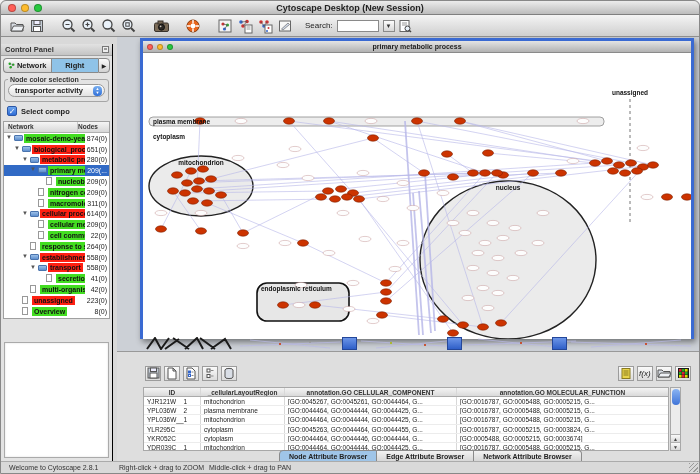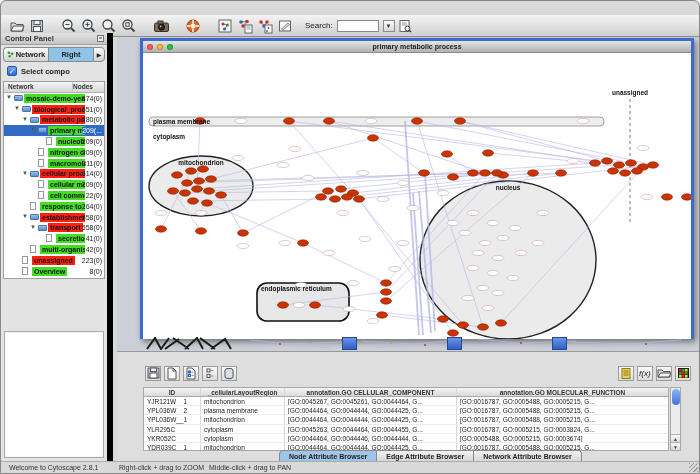--- a/index.html
+++ b/index.html
@@ -23,22 +23,22 @@
     display:flex; align-items:center; padding:0 6px; }
   .tbtn { width:20px; height:18px; display:flex; align-items:center; justify-content:center; }
   .tgap { width:12px; }
   .search-wrap { display:flex; align-items:center; margin-left:10px; gap:4px; }
   .search-label { font-size:8px; color:#222; }
   .search-input { width:42px; height:12px; border:1px solid #8a8a8a; background:#fff; font-size:8px; padding:0 2px; }
   .search-drop { width:12px; height:12px; border:1px solid #8a8a8a; background:linear-gradient(#fdfdfd,#d6d6d6);
     font-size:6px; line-height:11px; text-align:center; color:#333; }
 
   
-  .control-panel { position:absolute; top:32px; left:0; width:112px; bottom:12px;
-    background:#e3e3e3; border-right:6px solid #000000; }
+  .control-panel { position:absolute; top:43px; left:0; width:112px; bottom:12px;
+    background:#e3e3e3; border-right:1px solid #000000; }
   .panel-header { height:12px; background:linear-gradient(#e2e2e2,#c4c4c4); border-bottom:1px solid #a2a2a2;
     font-size:7.5px; font-weight:bold; color:#333; line-height:12px; padding:0 4px; position:relative; }
   .float-ico { position:absolute; right:3px; top:2px; width:7px; height:7px; border:1px solid #777; background:#eee; }
   .float-ico::after { content:""; position:absolute; left:1px; top:1px; width:3px; height:2px; background:#999; }
 
   .cp-tabs { display:flex; margin:2px 2px 3px 2px; height:15px; }
   .cp-tab { flex:1; display:flex; align-items:center; justify-content:center; gap:2px;
     border:1px solid #8a8a8a; border-right:none; background:linear-gradient(#fafafa,#d2d2d2);
     font-size:7.5px; font-weight:bold; color:#222; }
   .cp-tab:first-child{ border-radius:4px 0 0 4px; }
@@ -126,20 +126,28 @@
   .grip { position:absolute; right:1px; bottom:1px; width:9px; height:9px;
     background:repeating-linear-gradient(135deg,#9a9a9a 0 1px,transparent 1px 3px); }
 
   svg text { font-family:"Liberation Sans", sans-serif; }
 </style>
 </head>
 <body>
 
 <div class="app">
 
+  <div class="titlebar">
+    <div class="lights">
+      <span class="light l-red"></span>
+      <span class="light l-yellow"></span>
+      <span class="light l-green"></span>
+    </div>
+    <span>Cytoscape Desktop (New Session)</span>
+  </div>
 
   <div class="toolbar">
     <span class="tbtn">
       <svg width="16" height="16">
           <path d="M2 13 V5 h4 l1.5 1.5 H14 V13 z" fill="#d8dde4" stroke="#555" stroke-width="1"></path>
           <path d="M2 13 L4.5 8 H15 L13 13 z" fill="#eef1f5" stroke="#555" stroke-width="1"></path>
         </svg>
     </span>
     <span class="tbtn">
       <svg width="16" height="16">
@@ -270,20 +278,30 @@
             <line x1="3" y1="6" x2="6" y2="3" stroke="#555" stroke-width=".5"></line>
           </svg>
           <span>Network</span>
         </div>
         <div class="cp-tab selected">
           <span>Right</span>
         </div>
         <div class="cp-tab-arrow">▶</div>
       </div>
 
+    <fieldset class="cp-field">
+      <legend>Node color selection</legend>
+      <div class="mac-select">
+        <span class="val">transporter activity</span>
+        <span class="stepper">
+            <span>▲</span>
+            <span>▼</span>
+          </span>
+      </div>
+    </fieldset>
 
     <div class="cp-check">
       <span class="checkbox">✓</span>
       <label>Select compo</label>
     </div>
 
     <div class="tree-wrap">
       <div class="tree-header">
         <span class="th1">Network</span>
         <span class="th2">Nodes</span>

